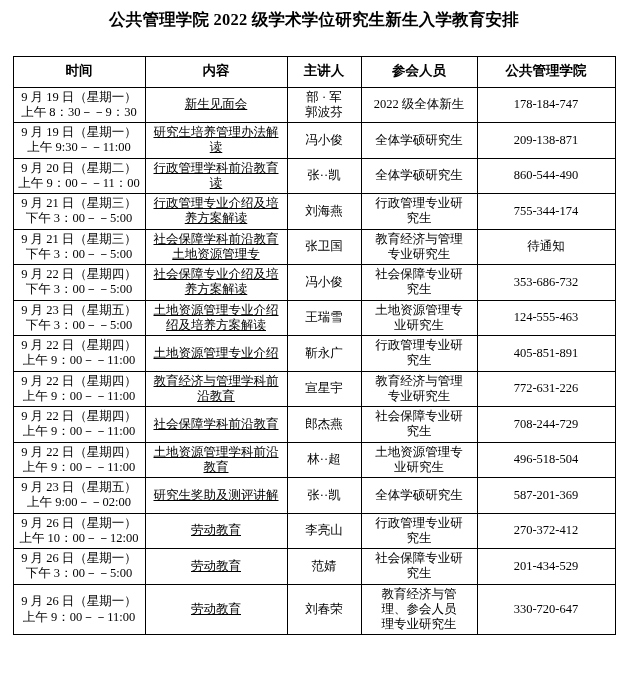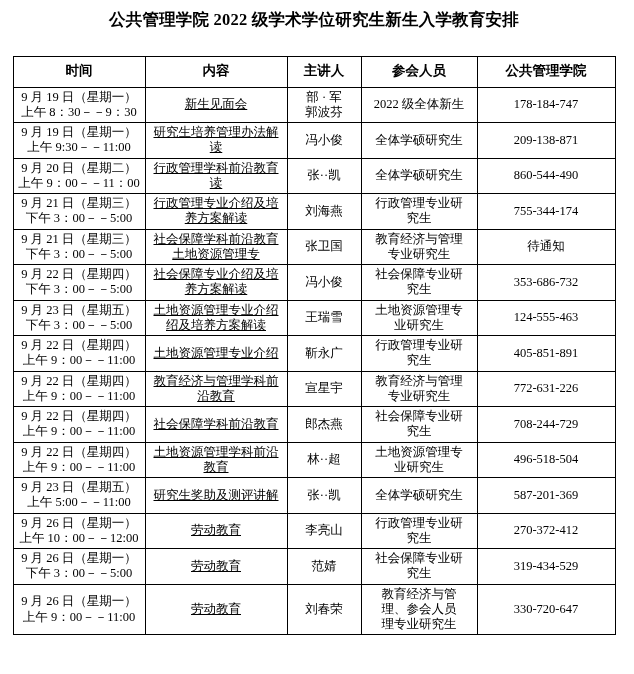--- a/index.html
+++ b/index.html
@@ -309,21 +309,21 @@
         <td class="attendees">
           <span class="line2">土地资源管理专</span>
           <span class="line2">业研究生</span>
         </td>
         <td class="meeting">496-518-504</td>
       </tr>
 
       <tr>
         <td class="time">
           <span class="line2">9 月 23 日（星期五）</span>
-          <span class="line2">上午 5:00－－11:00</span>
+          <span class="line2">上午 9:00－－02:00</span>
         </td>
         <td class="content">
           <span class="line2">研究生奖助及测评讲解</span>
         </td>
         <td class="speaker">
           <span class="line2">张··凯</span>
         </td>
         <td class="attendees">
           <span class="line2">全体学硕研究生</span>
         </td>
@@ -356,21 +356,21 @@
         <td class="content">
           <span class="line2">劳动教育</span>
         </td>
         <td class="speaker">
           <span class="line2">范婧</span>
         </td>
         <td class="attendees">
           <span class="line2">社会保障专业研</span>
           <span class="line2">究生</span>
         </td>
-        <td class="meeting">319-434-529</td>
+        <td class="meeting">201-434-529</td>
       </tr>
 
       <tr>
         <td class="time">
           <span class="line2">9 月 26 日（星期一）</span>
           <span class="line2">上午 9：00－－11:00</span>
         </td>
         <td class="content">
           <span class="line2">劳动教育</span>
         </td>

